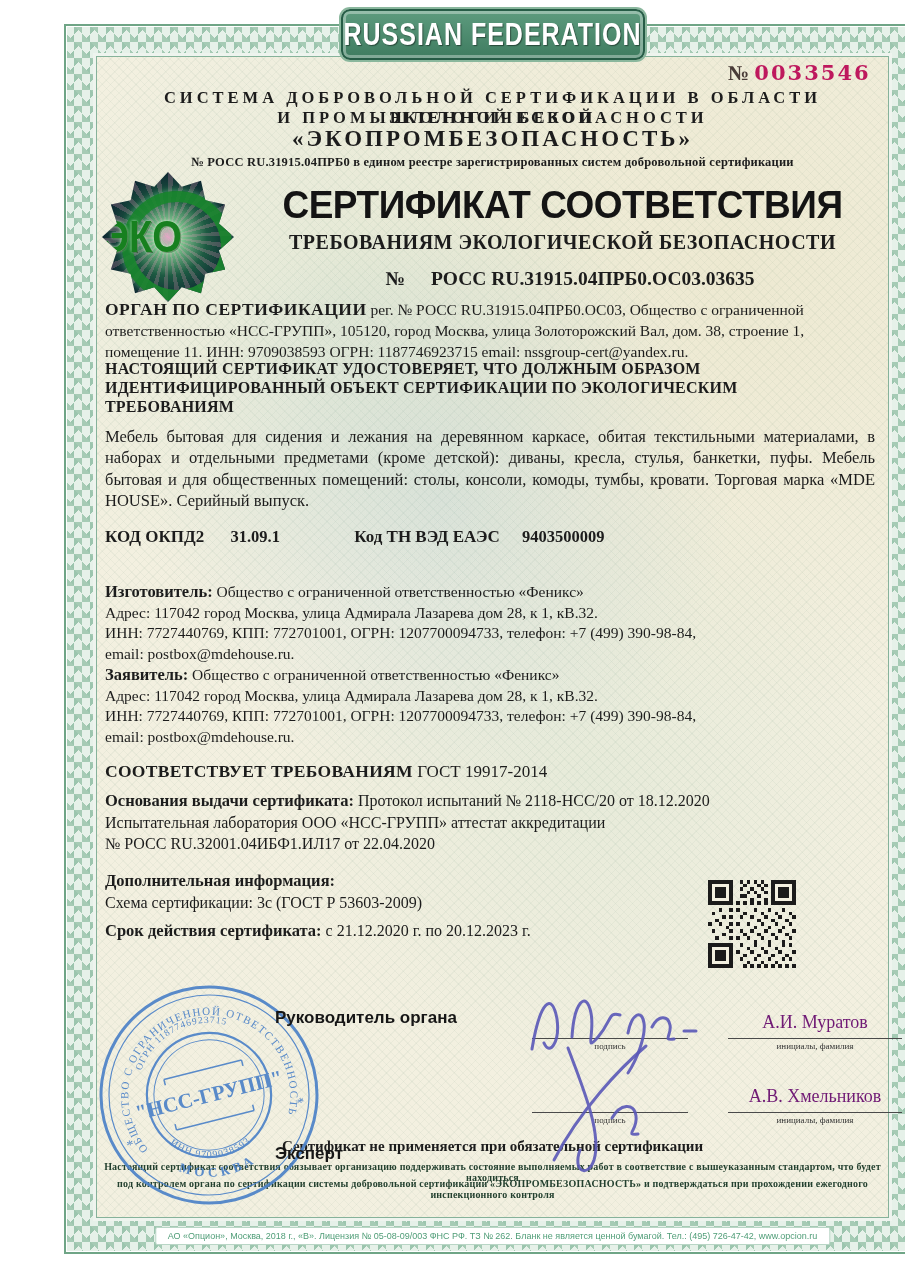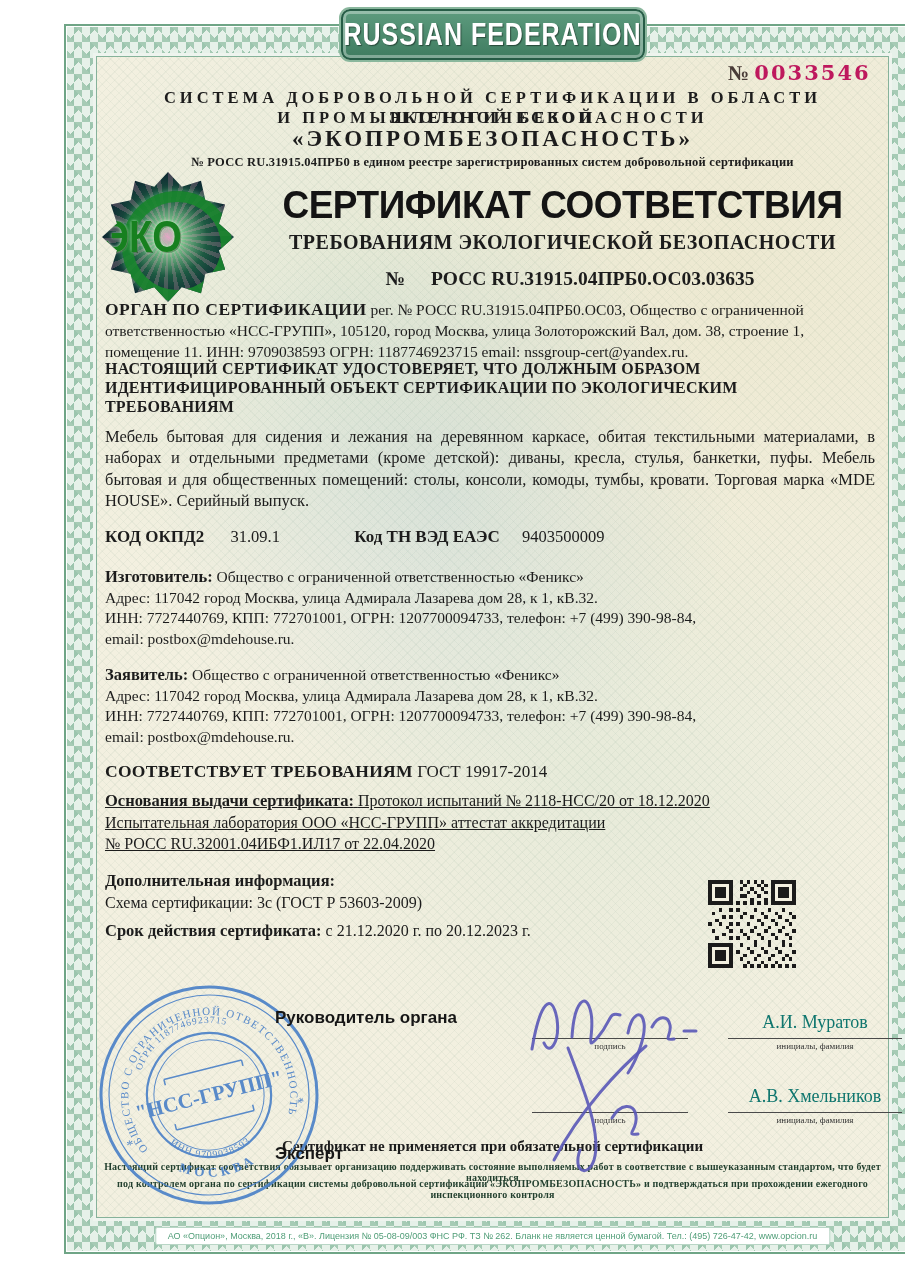--- a/index.html
+++ b/index.html
@@ -56,29 +56,29 @@
   .certnum{position:absolute;left:210px;right:55px;top:268px;text-align:center;font-weight:bold;font-size:19.5px;z-index:3;}
   .certnum .lbl{margin-right:26px;}
   
   .block{position:absolute;left:65px;right:70px;z-index:3;font-size:15.5px;line-height:1.32;}
   .b{font-weight:bold;}
   .org{top:298px;}
   .org .head{font-size:17.5px;font-weight:bold;letter-spacing:0.5px;}
   .statement-h{top:360px;width:730px;font-weight:bold;font-size:16px;line-height:1.18;letter-spacing:0.2px;}
   .statement-b{top:426px;font-size:16.5px;text-align:justify;line-height:1.3;}
   .codes{top:526px;font-size:17px;font-weight:bold;}
-  .codes .val{font-weight:normal;font-size:16.5px;}
+  .codes .val{font-weight:bold;font-size:16.5px;}
   .codes .v1{margin-left:22px;margin-right:70px;}
   .codes .v2{margin-left:18px;}
-  .maker{top:566px;}
+  .maker{top:581px;}
   .applicant{top:664px;}
   .party .head{font-size:16.5px;}
   .conf{top:760px;font-size:17px;}
   .conf .head{font-size:17.5px;letter-spacing:0.3px;}
-  .basis{top:790px;font-size:16px;text-decoration:underline;}
+  .basis{top:790px;font-size:16px;}
   .basis .head{font-size:16.5px;}
   .addinfo{top:870px;font-size:16px;}
   .addinfo .head{font-size:16.5px;}
   .validity{top:920px;font-size:16px;}
   .validity .head{font-size:16.5px;}
   
   .qr{position:absolute;left:668px;top:880px;width:88px;height:88px;z-index:4;}
   .qr svg{width:100%;height:100%;shape-rendering:crispEdges;}
   .qr-caption{position:absolute;left:790px;top:902px;width:82px;z-index:4;
     font-family:"Liberation Sans",sans-serif;font-size:11.5px;line-height:1.3;color:#2b2b2b;}
@@ -92,21 +92,21 @@
   .sigline{position:absolute;height:0;border-top:1.5px solid #4a4a4a;z-index:4;}
   .l1a{left:492px;width:156px;top:1038px;}
   .l1b{left:688px;width:174px;top:1038px;}
   .l2a{left:492px;width:156px;top:1112px;}
   .l2b{left:688px;width:174px;top:1112px;}
   .undercap{position:absolute;z-index:4;font-size:9px;color:#333;text-align:center;}
   .uc1a{left:492px;width:156px;top:1041px;}
   .uc1b{left:688px;width:174px;top:1041px;}
   .uc2a{left:492px;width:156px;top:1115px;}
   .uc2b{left:688px;width:174px;top:1115px;}
-  .signame{position:absolute;z-index:4;font-size:18px;text-align:center;color:#0f766e;}
+  .signame{position:absolute;z-index:4;font-size:18px;text-align:center;color:#701a75;}
   .n1{left:688px;width:174px;top:1012px;}
   .n2{left:688px;width:174px;top:1086px;}
   .autograph{position:absolute;z-index:5;}
   .a1{left:480px;top:983px;width:185px;height:92px;}
   .a2{left:482px;top:1038px;width:165px;height:142px;}
   
   .note{position:absolute;left:65px;right:65px;top:1138px;text-align:center;font-weight:bold;font-size:15px;z-index:3;}
   .fine{position:absolute;left:62px;right:62px;text-align:center;font-weight:bold;font-size:10px;
     color:#23402f;letter-spacing:0.2px;z-index:3;}
   .f1{top:1161px;}

